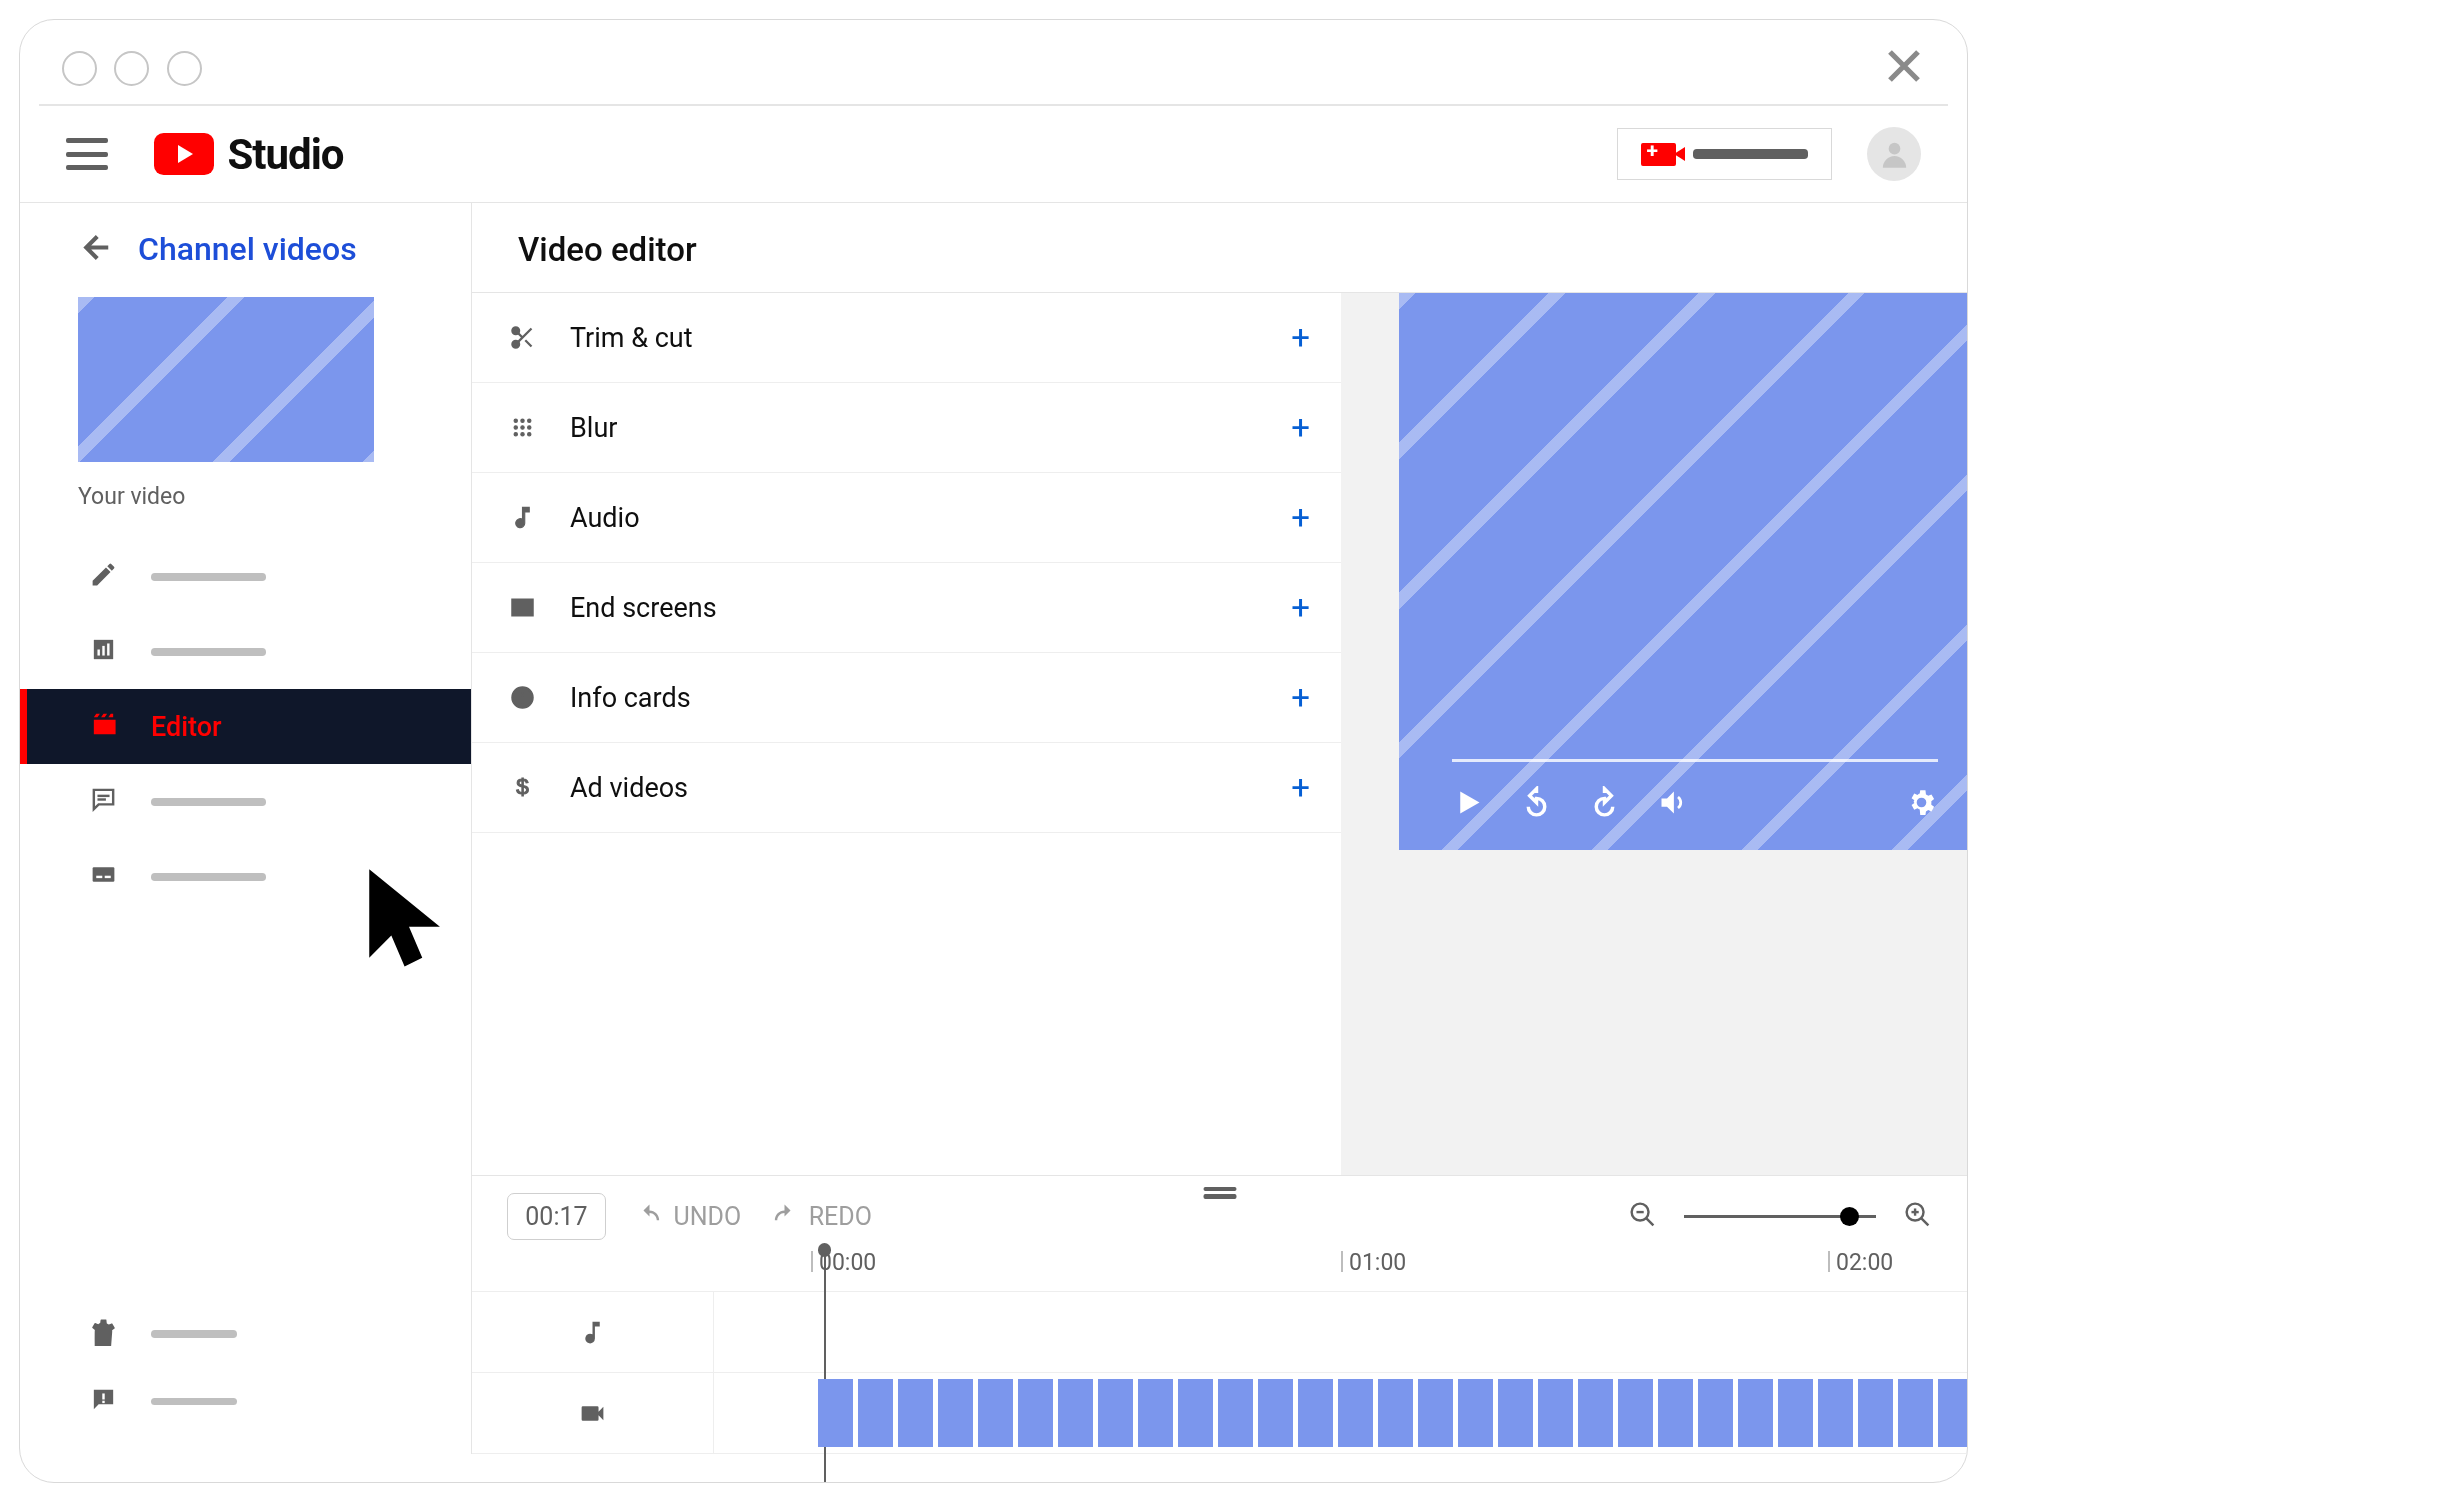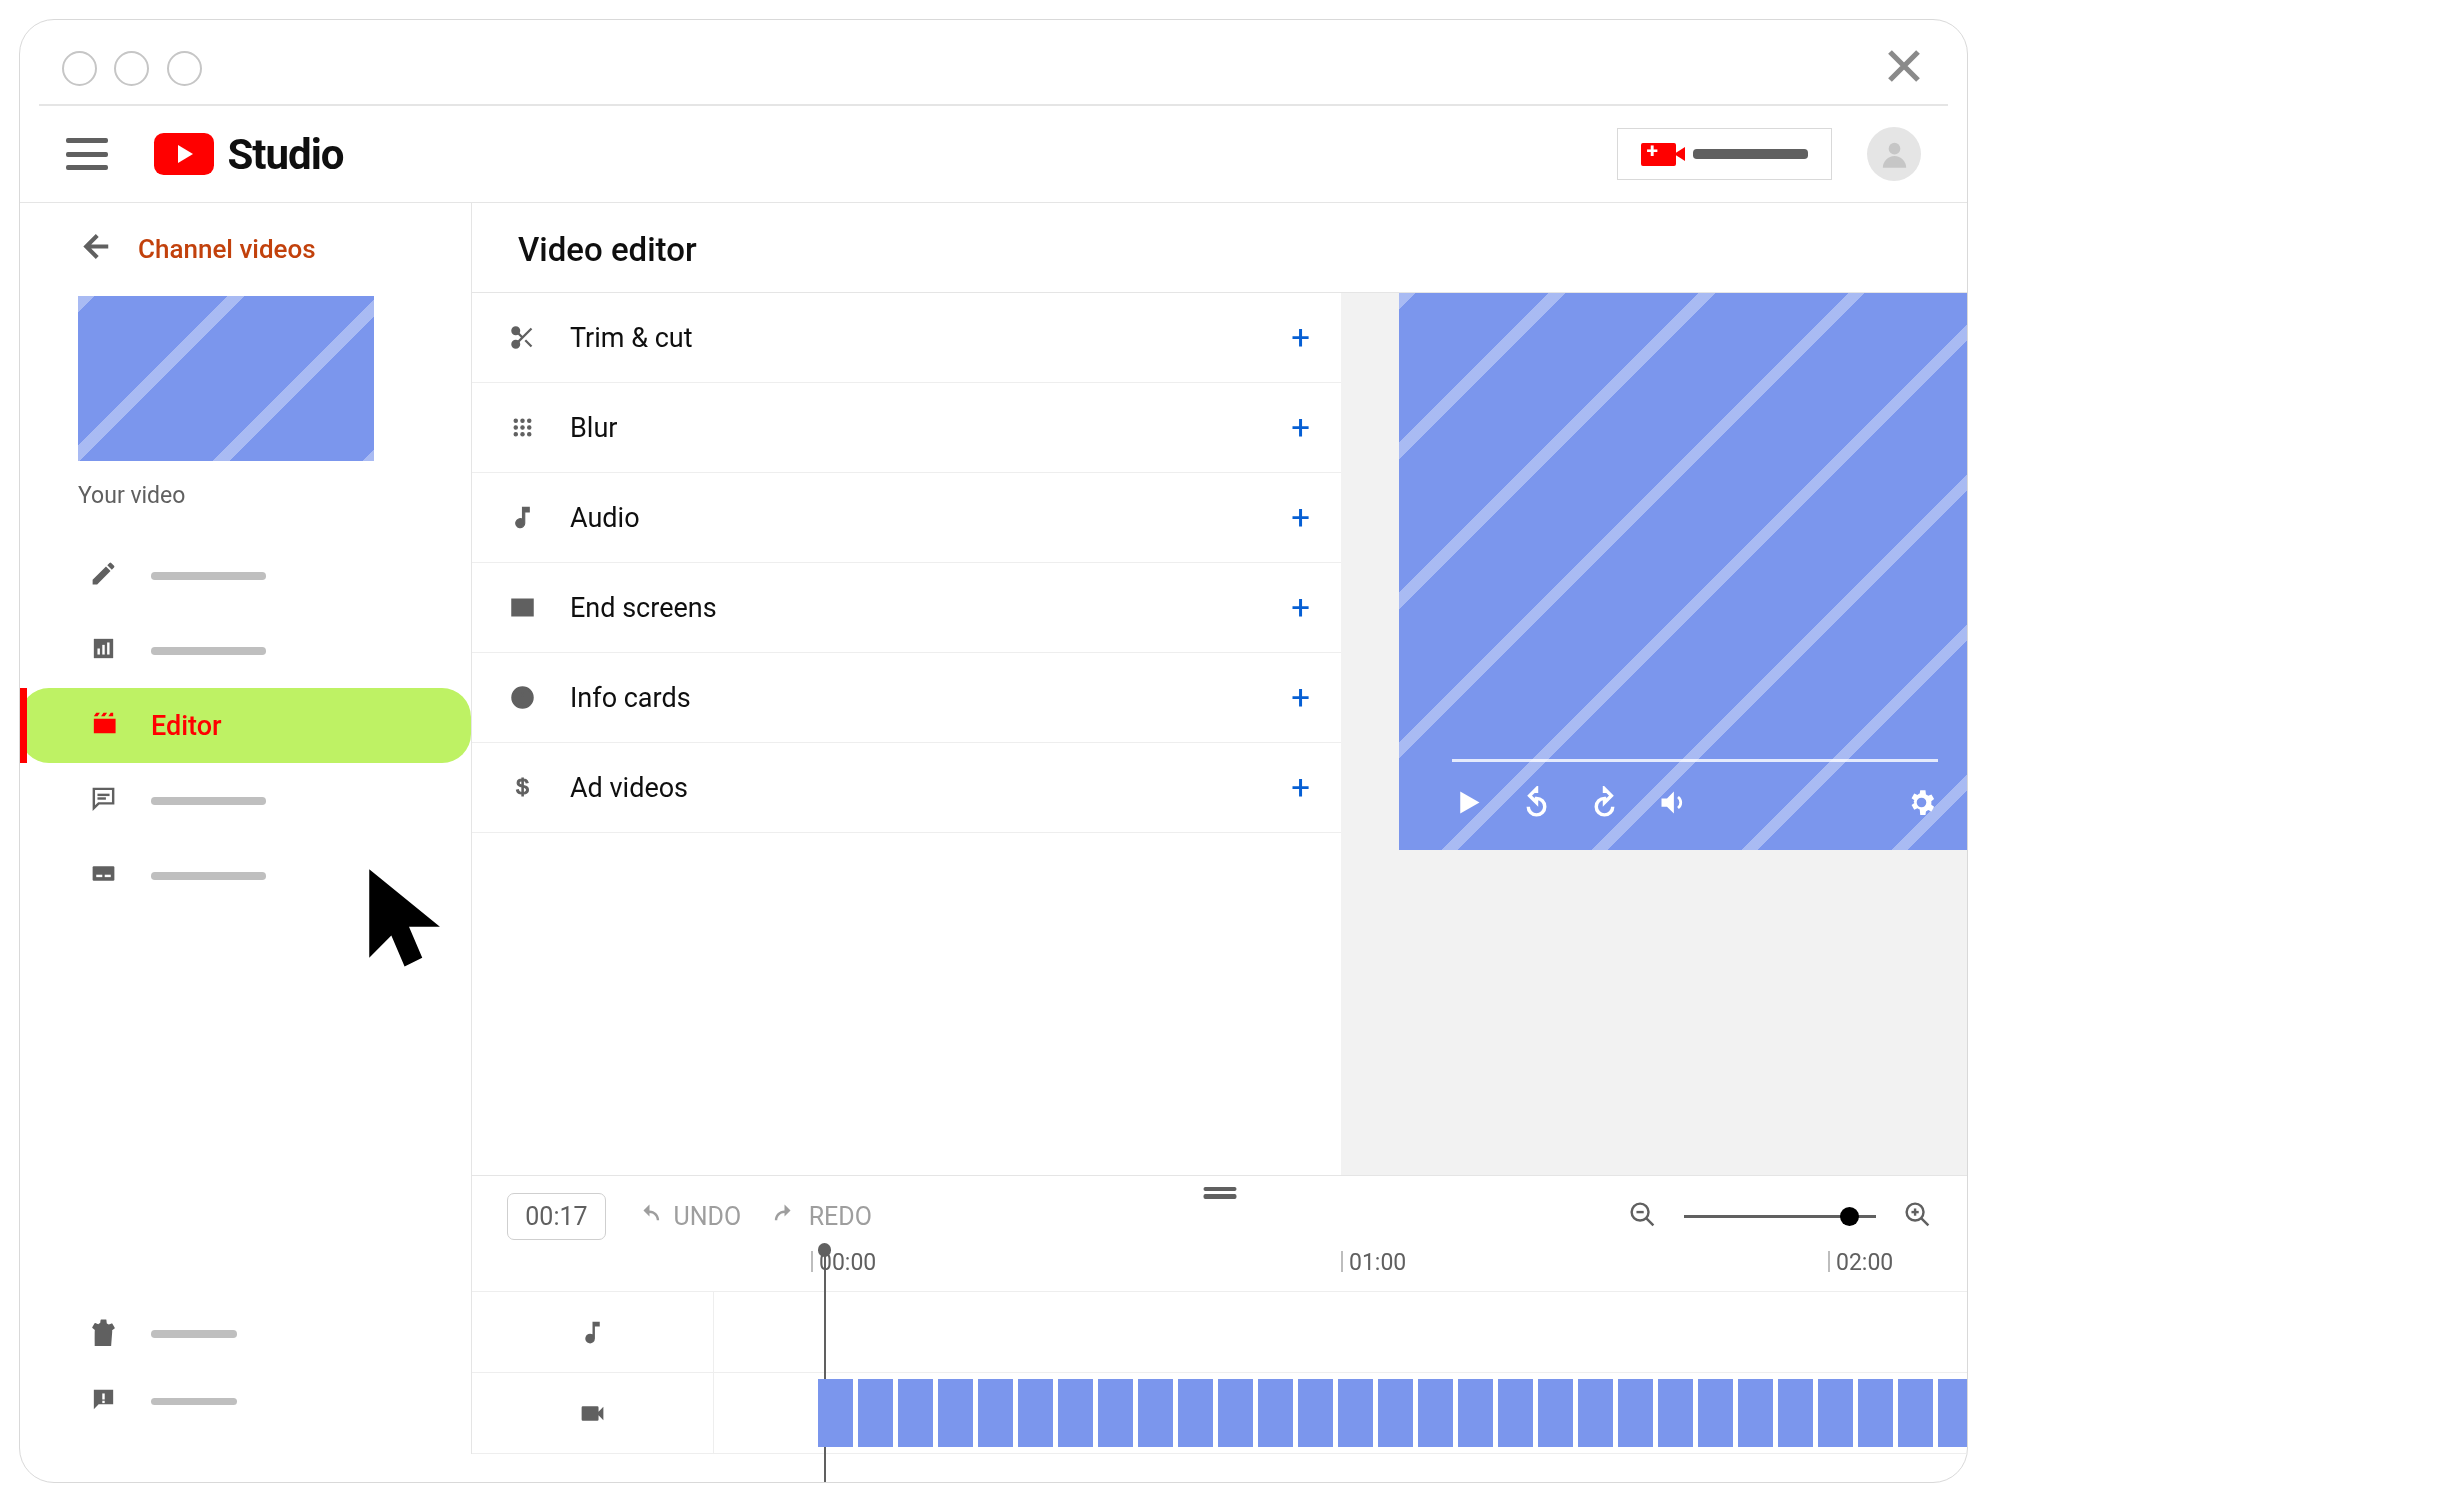--- a/index.html
+++ b/index.html
@@ -67,37 +67,37 @@
   
   .body { display:flex; height: calc(100% - 211px); }
 
   
   .sidebar {
     width:452px; border-right:1.9px solid #e5e5e5; padding:27px 0 19px 0;
     display:flex; flex-direction:column; position:relative;
   }
   .back-row { display:flex; align-items:center; gap:27px; padding:0 42px 23px 58px; }
   .back-arrow svg { width:33px; height:33px; stroke:#606060; stroke-width:3; fill:none; }
-  .back-label { font-size:26px; font-weight:500; color:#c2410c; }
+  .back-label { font-size:32px; font-weight:500; color:#1d4ed8; }
   .thumb {
     margin:5.8px 42px 11.5px 58px; width:296px; height:165px;
     background:#7b96ed; position:relative; overflow:hidden;
   }
   .yourvideo { font-size:23px; color:#606060; margin:9.6px 42px 29px 58px; }
 
   
   .pattern {
     width:100%; height:100%;
     background:
       repeating-linear-gradient(135deg, rgba(255,255,255,.35) 0 11.5px, transparent 11.5px 106px);
   }
 
   .nav { list-style:none; }
   .nav li { display:flex; align-items:center; gap:33px; padding:21px 42px 21px 69px; position:relative; }
-  .nav li.active { background:#bef264;border-radius:29px; }
+  .nav li.active { background:#0f172a; }
   .nav li.active::before {
     content:""; position:absolute; left:0; top:0; bottom:0; width:6.7px; background:#ff0000;
   }
   .nav-icon svg { width:29px; height:29px; fill:#606060; }
   .nav li.active .nav-icon svg { fill:#ff0000; }
   .nav-label { font-size:27px; font-weight:500; color:#0f0f0f; }
   .nav li.active .nav-label { color:#ff0000; }
   .nav-placeholder { width:115px; height:7.7px; background:#bfbfbf; border-radius:3.8px; }
 
   .sidebar-bottom { margin-top:auto; }

